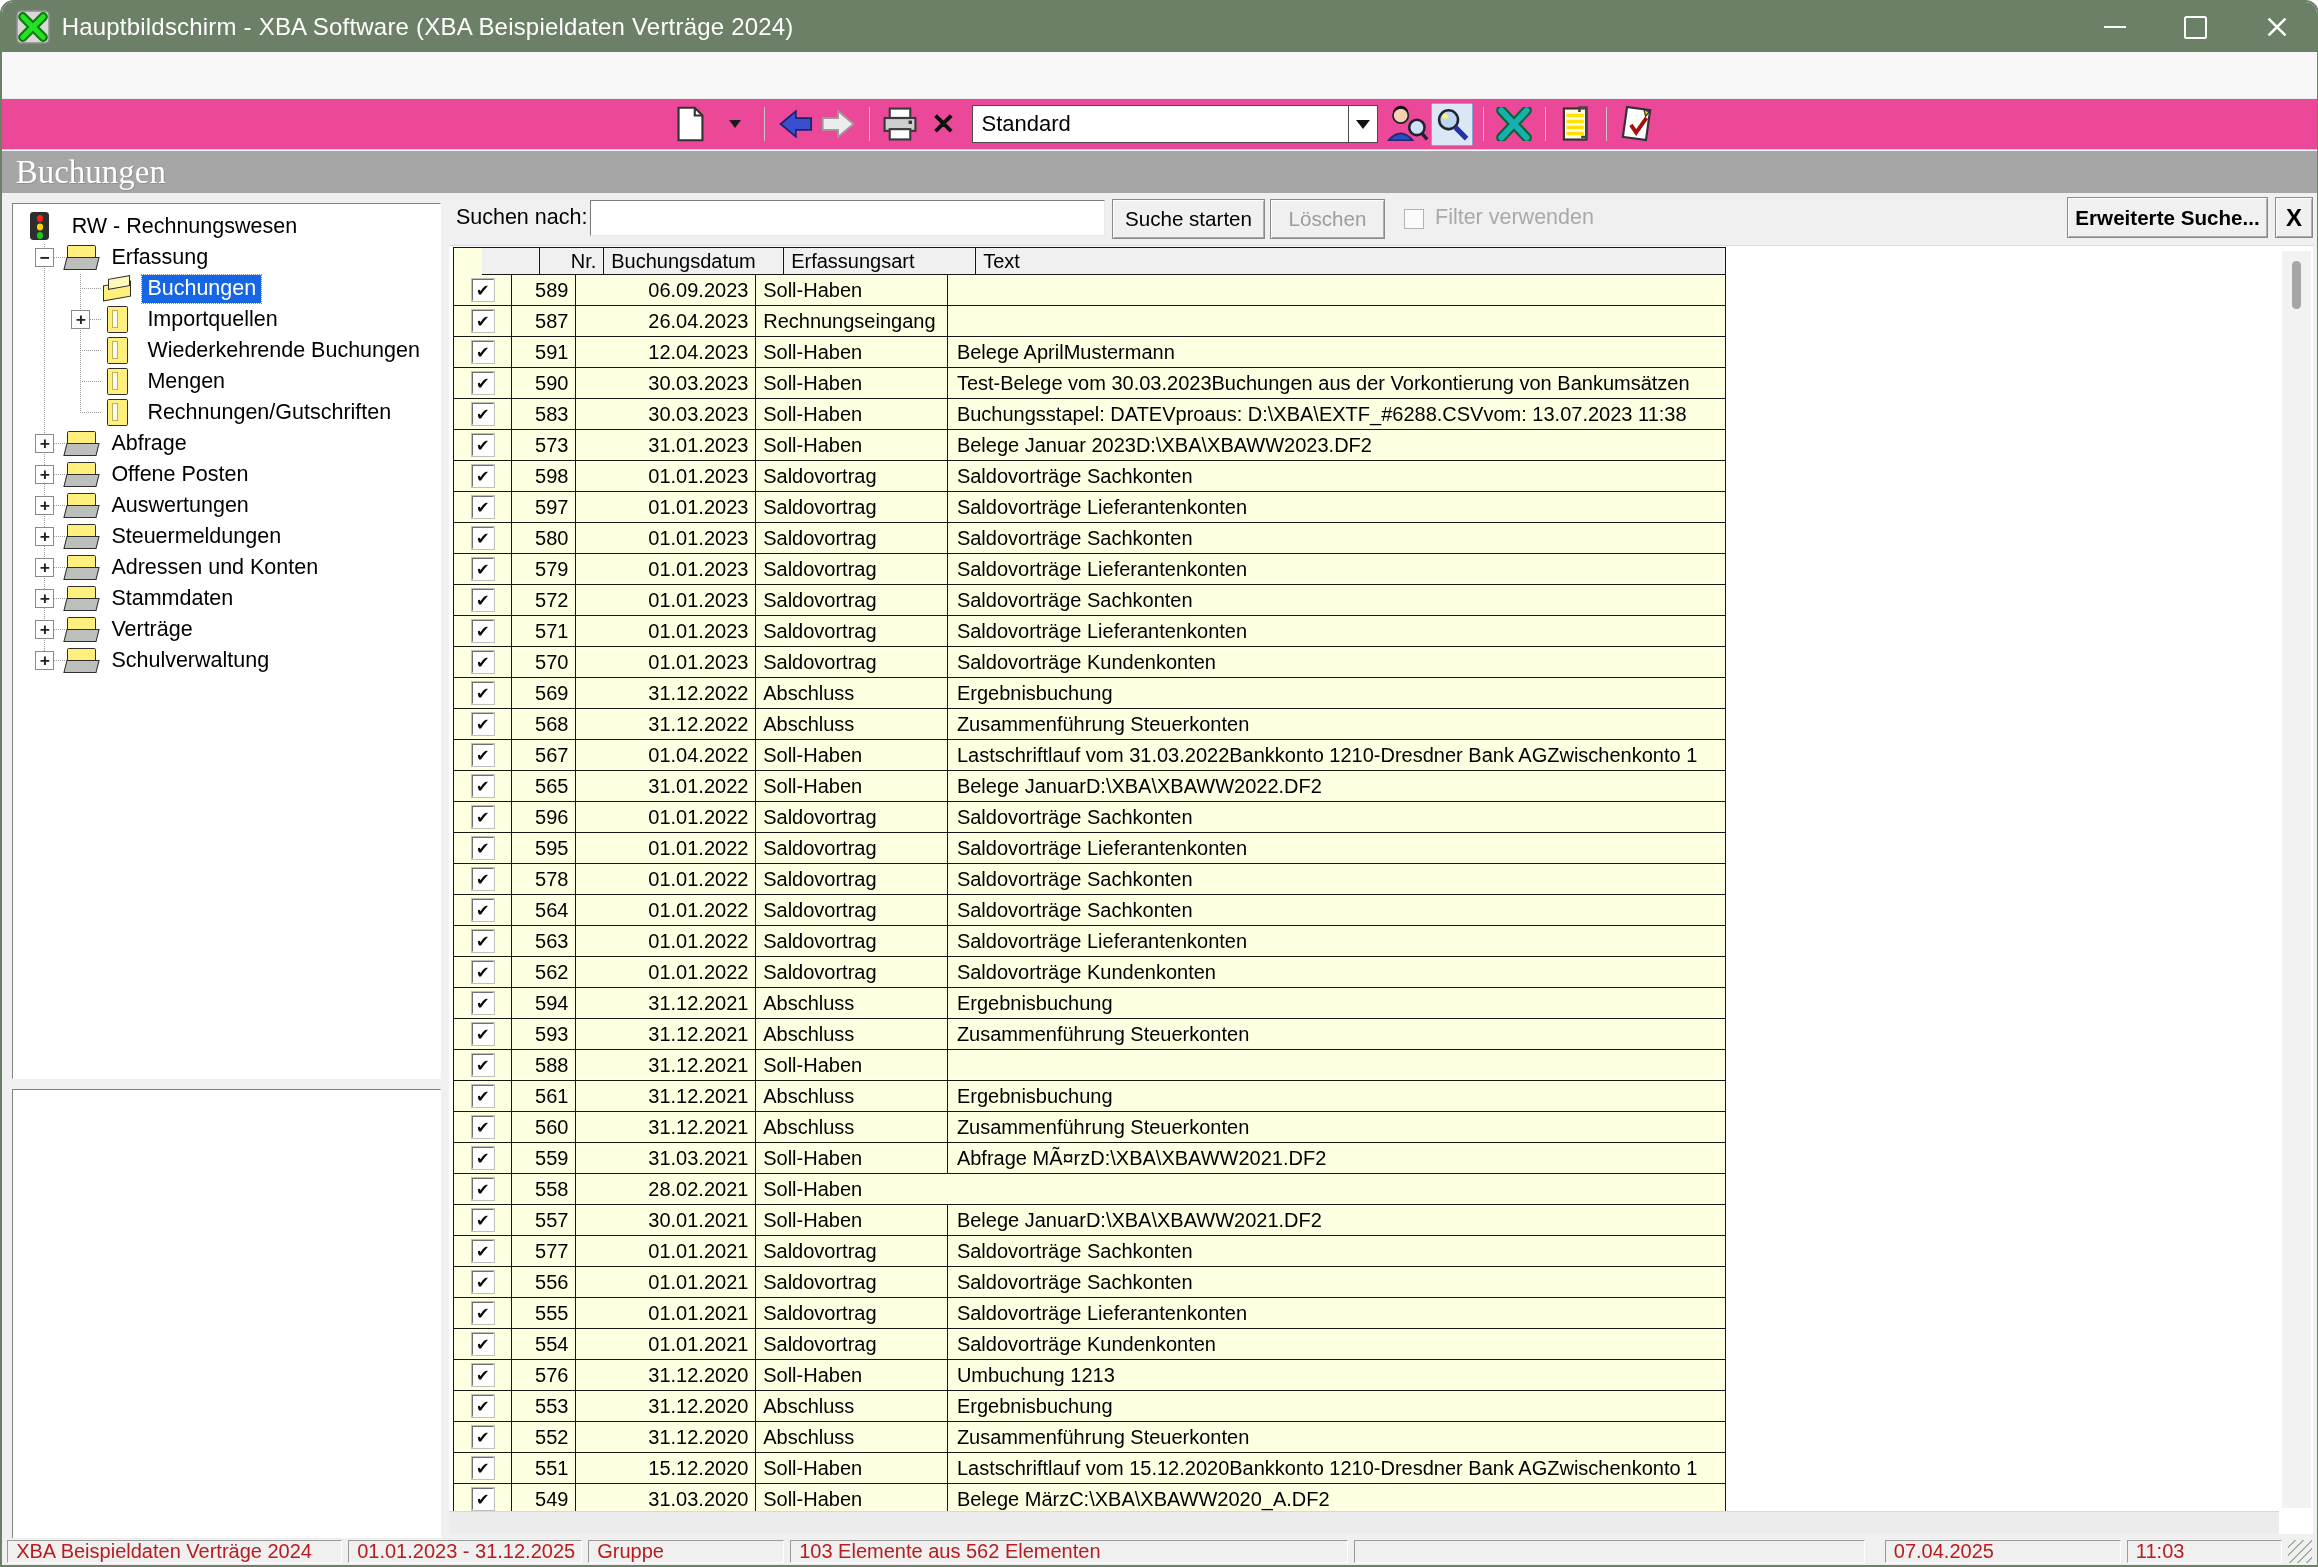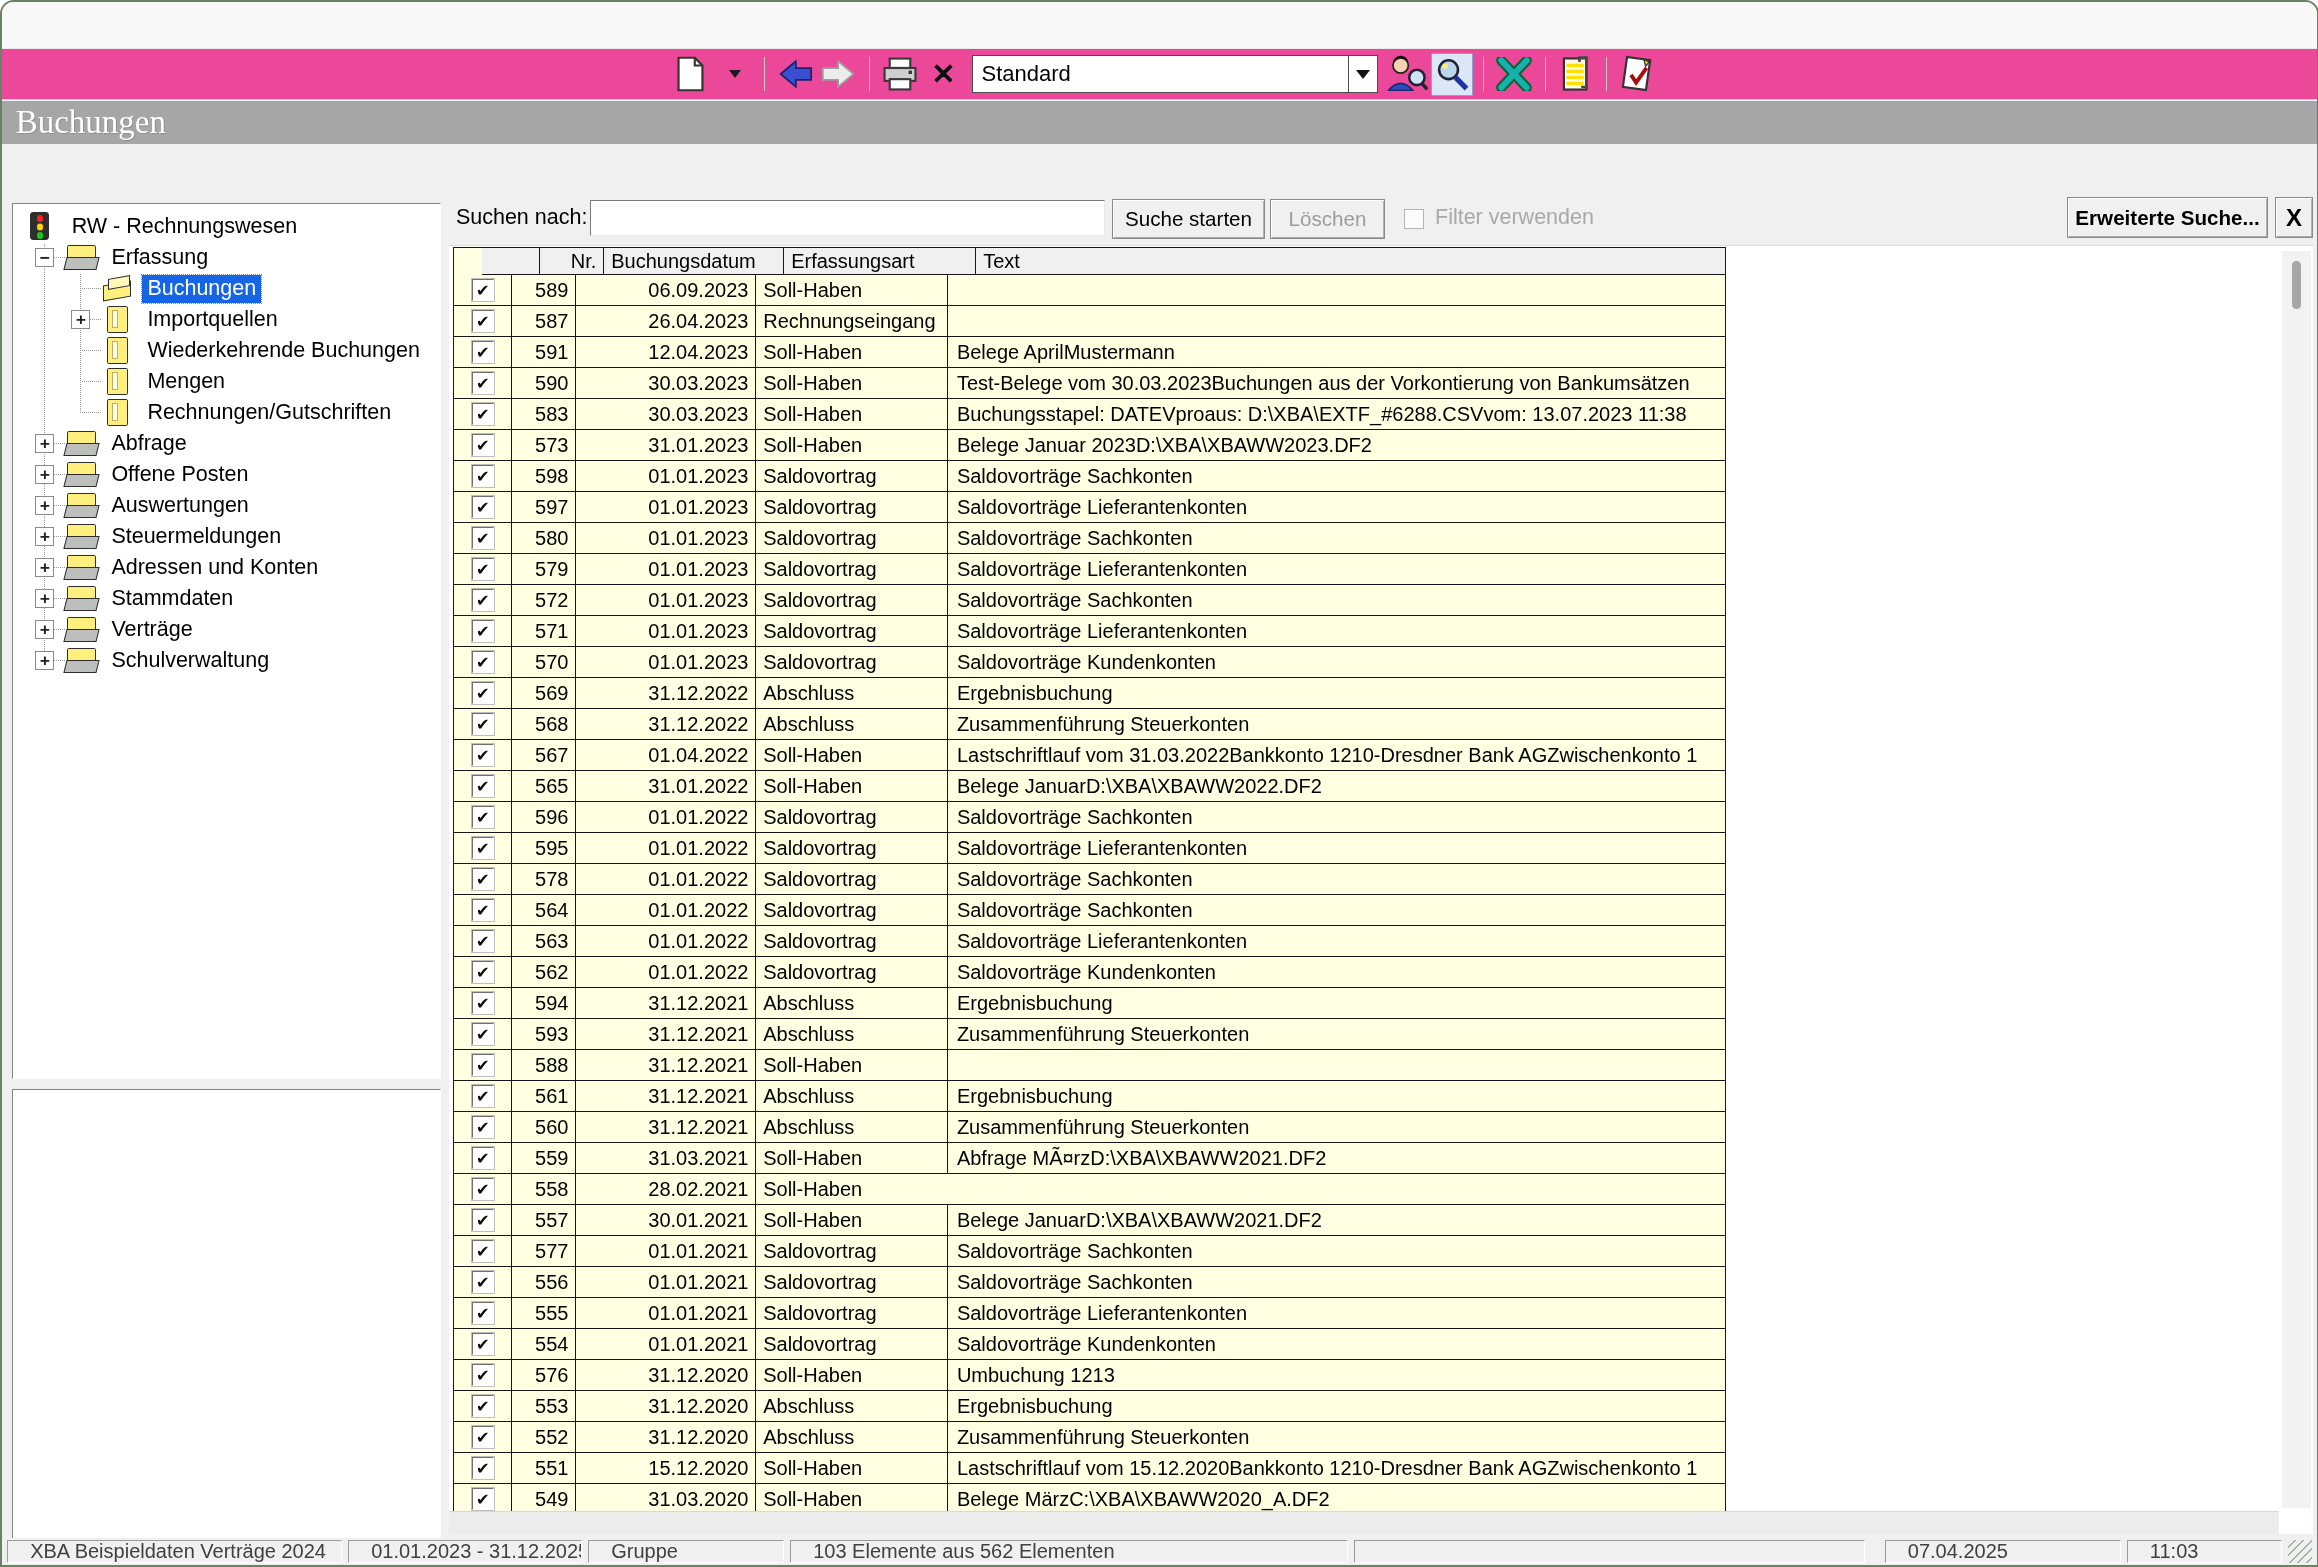--- a/index.html
+++ b/index.html
@@ -99,32 +99,53 @@
   .c-check{justify-content:center;}
   .cbx{width:21.5px;height:21.5px;background:#fff;border:1.7px solid;border-color:#6f6f6f #fdfdfd #fdfdfd #6f6f6f;box-shadow:0 0 0 0.9px #b7b7b7;display:flex;align-items:center;justify-content:center;box-sizing:border-box;}
   .cbx.checked::after{content:"\2714";font-size:16.3px;line-height:16.3px;color:#0b0b0b;}
 
   .vscroll{position:absolute;right:1.7px;top:58px;bottom:26px;width:29px;background:#f2f2f2;}
   .vthumb{position:absolute;left:10.3px;top:10.3px;width:8.6px;height:48px;background:#a6a6a6;border-radius:4.3px;}
   .hstrip{position:absolute;left:0;right:34px;bottom:0;height:22px;background:#ececec;border-top:0.9px solid #d8d8d8;}
 
   
   .statusbar{position:absolute;left:0;right:0;bottom:0;height:27.5px;background:#f0f0f0;display:flex;gap:6px;padding:2.6px 5.2px 1.7px 5.2px;box-sizing:border-box;}
-  .sb-panel{border:0.9px solid;border-color:#9b9b9b #ffffff #ffffff #9b9b9b;font-size:20px;line-height:20.6px;color:#404040;padding:0 22px;white-space:nowrap;overflow:hidden;box-sizing:border-box;}
+  .sb-panel{border:0.9px solid;border-color:#9b9b9b #ffffff #ffffff #9b9b9b;font-size:20px;line-height:20.6px;color:#b91c1c;padding:0 8px;white-space:nowrap;overflow:hidden;box-sizing:border-box;}
   .sb-1{width:335px;}.sb-2{width:234px;}.sb-3{width:196px;}.sb-4{width:558px;}
   .sb-fill{flex:1;}
   .sb-date{width:236px;margin-left:14px;}.sb-time{width:155px;}
   .sb-grip{width:24px;border:none;background:
     repeating-linear-gradient(135deg,transparent 0 4.3px,#9eb29e 4.3px 6px);}
 </style>
 </head>
 <body>
 
 <div class="window">
 
+  <div class="titlebar">
+    <svg class="app-icon" viewBox="0 0 40 40">
+      <rect x="1" y="1" width="38" height="38" rx="5" fill="#d8d8d8" stroke="#8a8a8a" stroke-width="2"></rect>
+      <path d="M8 8 L32 32 M32 8 L8 32" stroke="#0c7a0c" stroke-width="11" stroke-linecap="round"></path>
+      <path d="M8 8 L32 32 M32 8 L8 32" stroke="#26e026" stroke-width="6" stroke-linecap="round"></path>
+    </svg>
+    <span class="title-text">Hauptbildschirm - XBA Software (XBA Beispieldaten Verträge 2024)</span>
+    <div class="caption-buttons">
+      <div class="cap-btn">
+          <div class="glyph-min"></div>
+        </div>
+      <div class="cap-btn">
+          <div class="glyph-max"></div>
+        </div>
+      <div class="cap-btn">
+        <svg width="22" height="22" viewBox="0 0 26 26">
+            <path d="M3 3 L23 23 M23 3 L3 23" stroke="#fff" stroke-width="3"></path>
+          </svg>
+      </div>
+    </div>
+  </div>
 
   <div class="menubar">
       <div class="menu-item"></div>
       <div class="menu-item"></div>
       <div class="menu-item"></div>
       <div class="menu-item"></div>
       <div class="menu-item"></div>
       <div class="menu-item"></div>
     </div>
 

